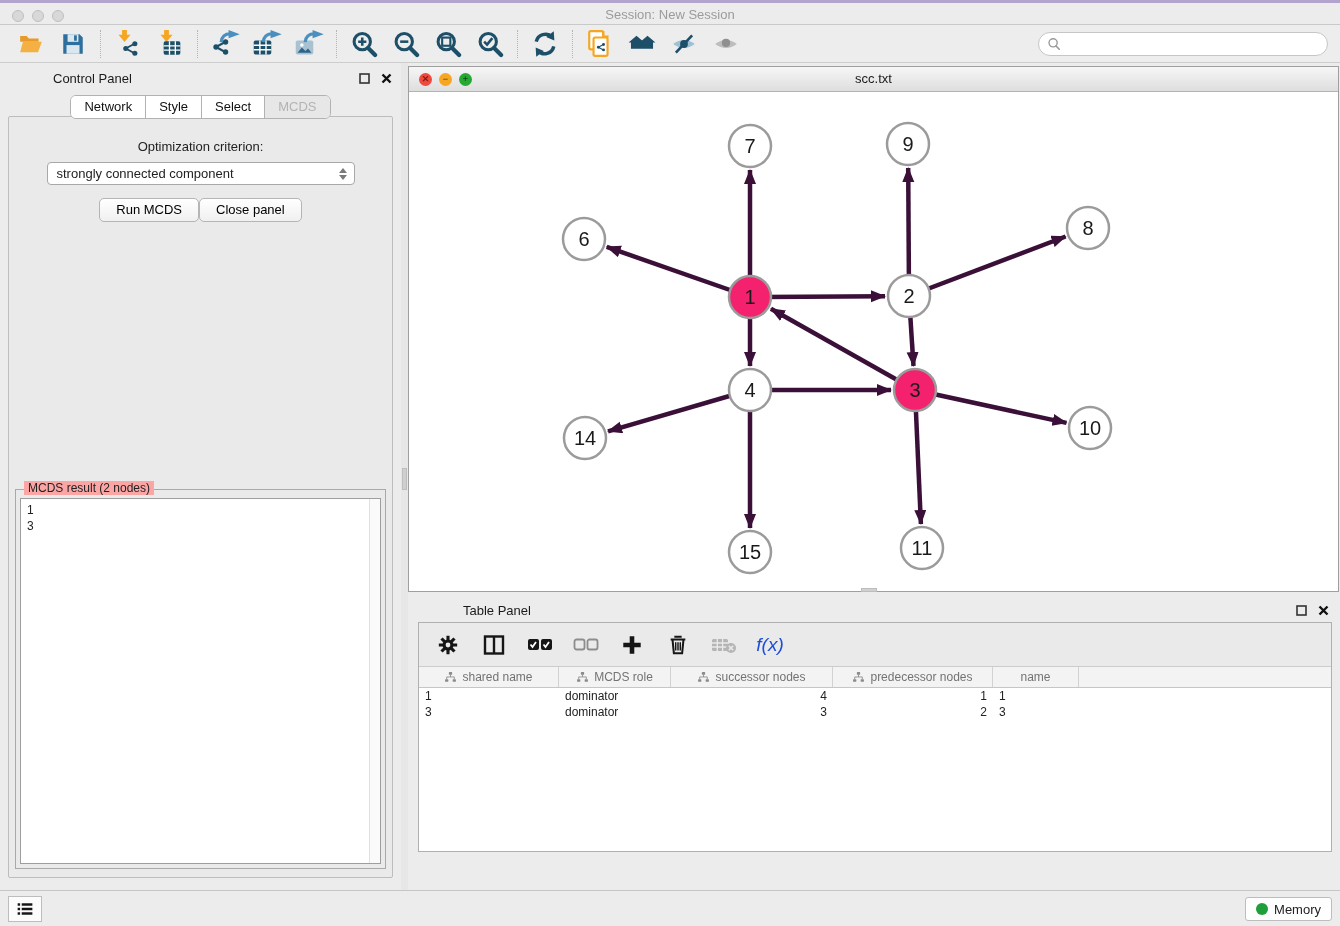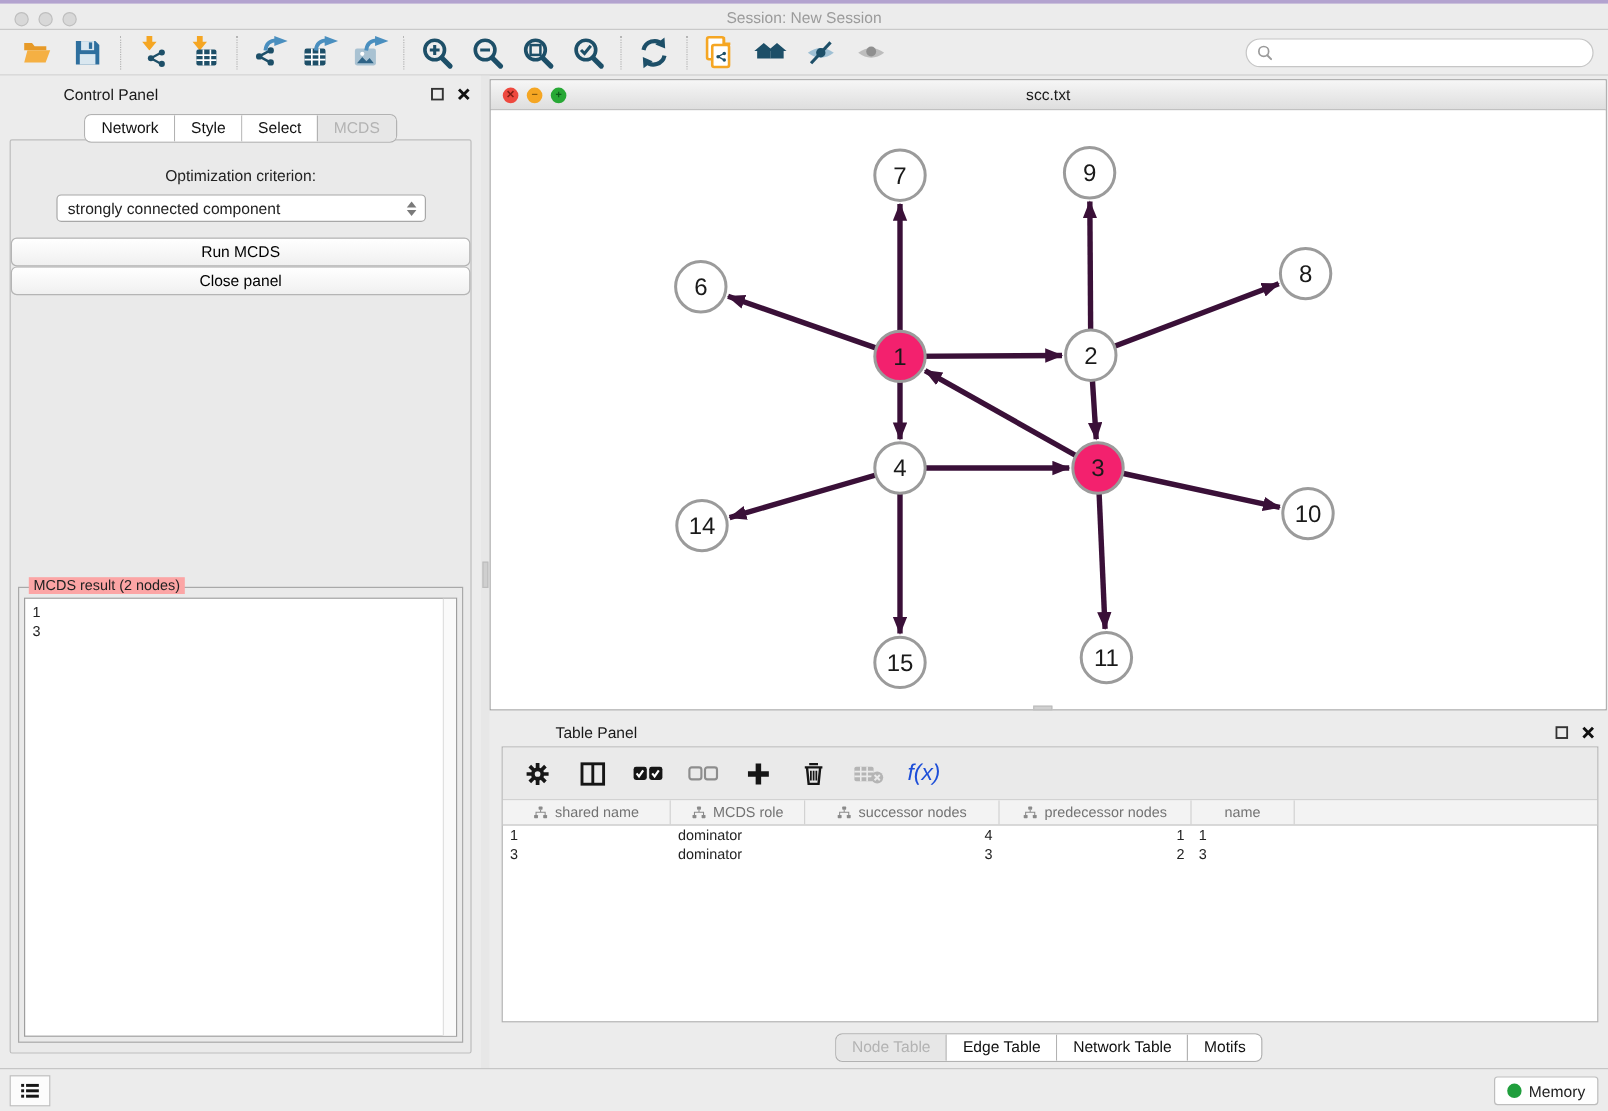--- a/index.html
+++ b/index.html
@@ -30,21 +30,21 @@
   .seg .tab { padding:3px 13px 4px; font-size:13px; background:#fff; color:#111; border-right:1px solid #b2b2b2; cursor:default; white-space:nowrap; }
   .seg .tab:last-child { border-right:none; }
   .seg .tab.active { background:#e7e7e7; color:#b3b3b3; }
 
   #cp-content { position:absolute; left:8px; top:53px; width:385px; height:762px; border:1px solid #bdbdbd; background:#eaeaea; border-radius:2px; }
   #opt-label { text-align:center; margin-top:22px; font-size:13px; }
   #criterion-select { position:relative; margin:8px auto 0; width:308px; height:23px; background:#fff; border:1px solid #a8a8a8; border-radius:4px; display:flex; align-items:center; padding-left:9px; font-size:13px; }
   #criterion-stepper { position:absolute; right:4px; top:3px; width:14px; height:16px; display:flex; flex-direction:column; align-items:center; justify-content:center; gap:2px; }
   .arr-up { width:0;height:0;border-left:4px solid transparent;border-right:4px solid transparent;border-bottom:5px solid #7a7a7a; }
   .arr-dn { width:0;height:0;border-left:4px solid transparent;border-right:4px solid transparent;border-top:5px solid #7a7a7a; }
-  #cp-buttons { display:flex; justify-content:center; margin-top:13px;flex-direction:column; }
+  #cp-buttons { display:flex; justify-content:center; margin-top:13px; }
   .mac-btn { background:linear-gradient(#ffffff,#f0f0f0); border:1px solid #b5b5b5; border-radius:5px; padding:3px 16px 4px; font-size:13px; font-family:"Liberation Sans",sans-serif; cursor:default; }
 
   #result-fieldset { position:absolute; left:6px; right:6px; top:372px; bottom:8px; border:1px solid #a9a9a9; }
   #result-legend { position:absolute; left:8px; top:-9px; background:#fca5a5; padding:0 4px; font-size:12px;text-align:right; }
   #result-area { position:absolute; left:4px; right:4px; top:8px; bottom:4px; background:#fff; border:1px solid #9e9e9e; }
   #result-lines { font-family:"Liberation Sans",sans-serif; font-size:12px; padding:3px 6px; line-height:16px; white-space:pre; }
   #result-scrollbar { position:absolute; right:0; top:0; bottom:0; width:11px; background:#fafafa; border-left:1px solid #e0e0e0; }
 
   
   #v-splitter { position:absolute; left:401px; top:63px; width:7px; height:827px; background:#e7e7e7; }
@@ -501,28 +501,20 @@
         </div>
         <div class="tbl-row">
           <div class="td-cell" style="width: 140px; text-align: left;">3</div>
           <div class="td-cell" style="width: 112px; text-align: left;">dominator</div>
           <div class="td-cell" style="width: 162px; text-align: right;">3</div>
           <div class="td-cell" style="width: 160px; text-align: right;">2</div>
           <div class="td-cell" style="width: 86px; text-align: left;">3</div>
         </div>
       </div>
   </div>
-  <div id="tp-tabs">
-    <div class="seg" id="bottom-tabs">
-        <span class="tab active">Node Table</span>
-        <span class="tab">Edge Table</span>
-        <span class="tab">Network Table</span>
-        <span class="tab">Motifs</span>
-      </div>
-  </div>
 </div>
 
 <div id="status-bar">
   <span id="list-btn">
     <svg width="18" height="16" viewBox="0 0 22 18">
         <g fill="#161616">
           <rect x="2" y="2" width="3" height="3"></rect>
           <rect x="7" y="2" width="13" height="3"></rect>
           <rect x="2" y="7.5" width="3" height="3"></rect>
           <rect x="7" y="7.5" width="13" height="3"></rect>

